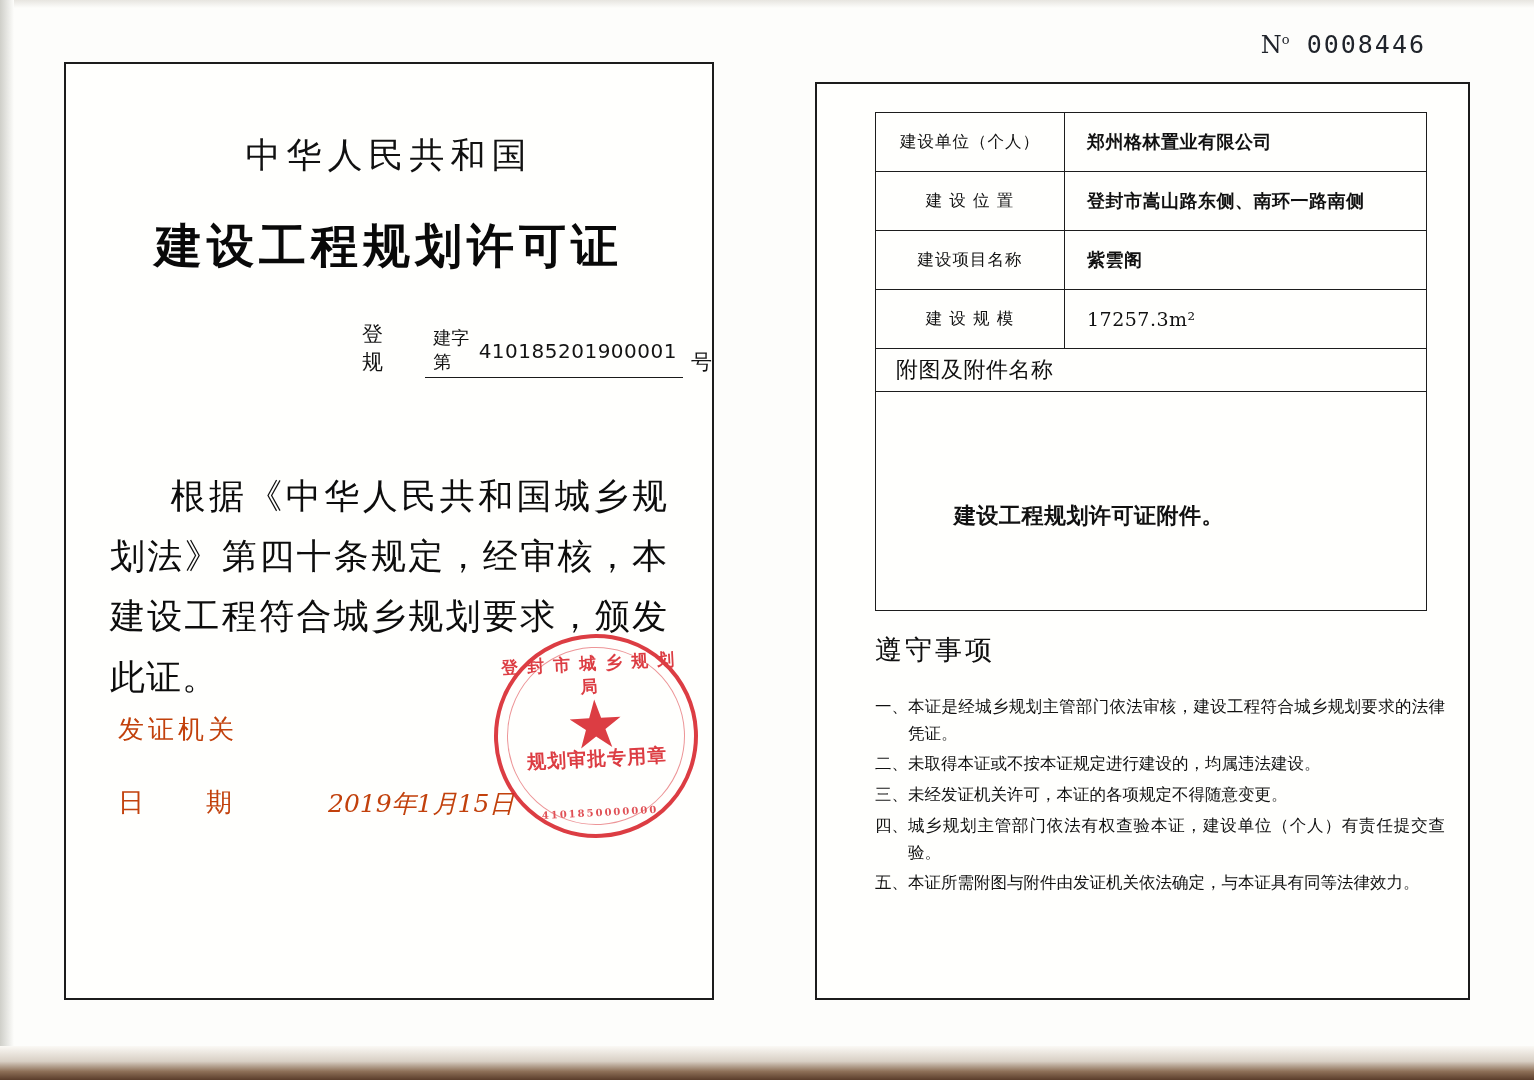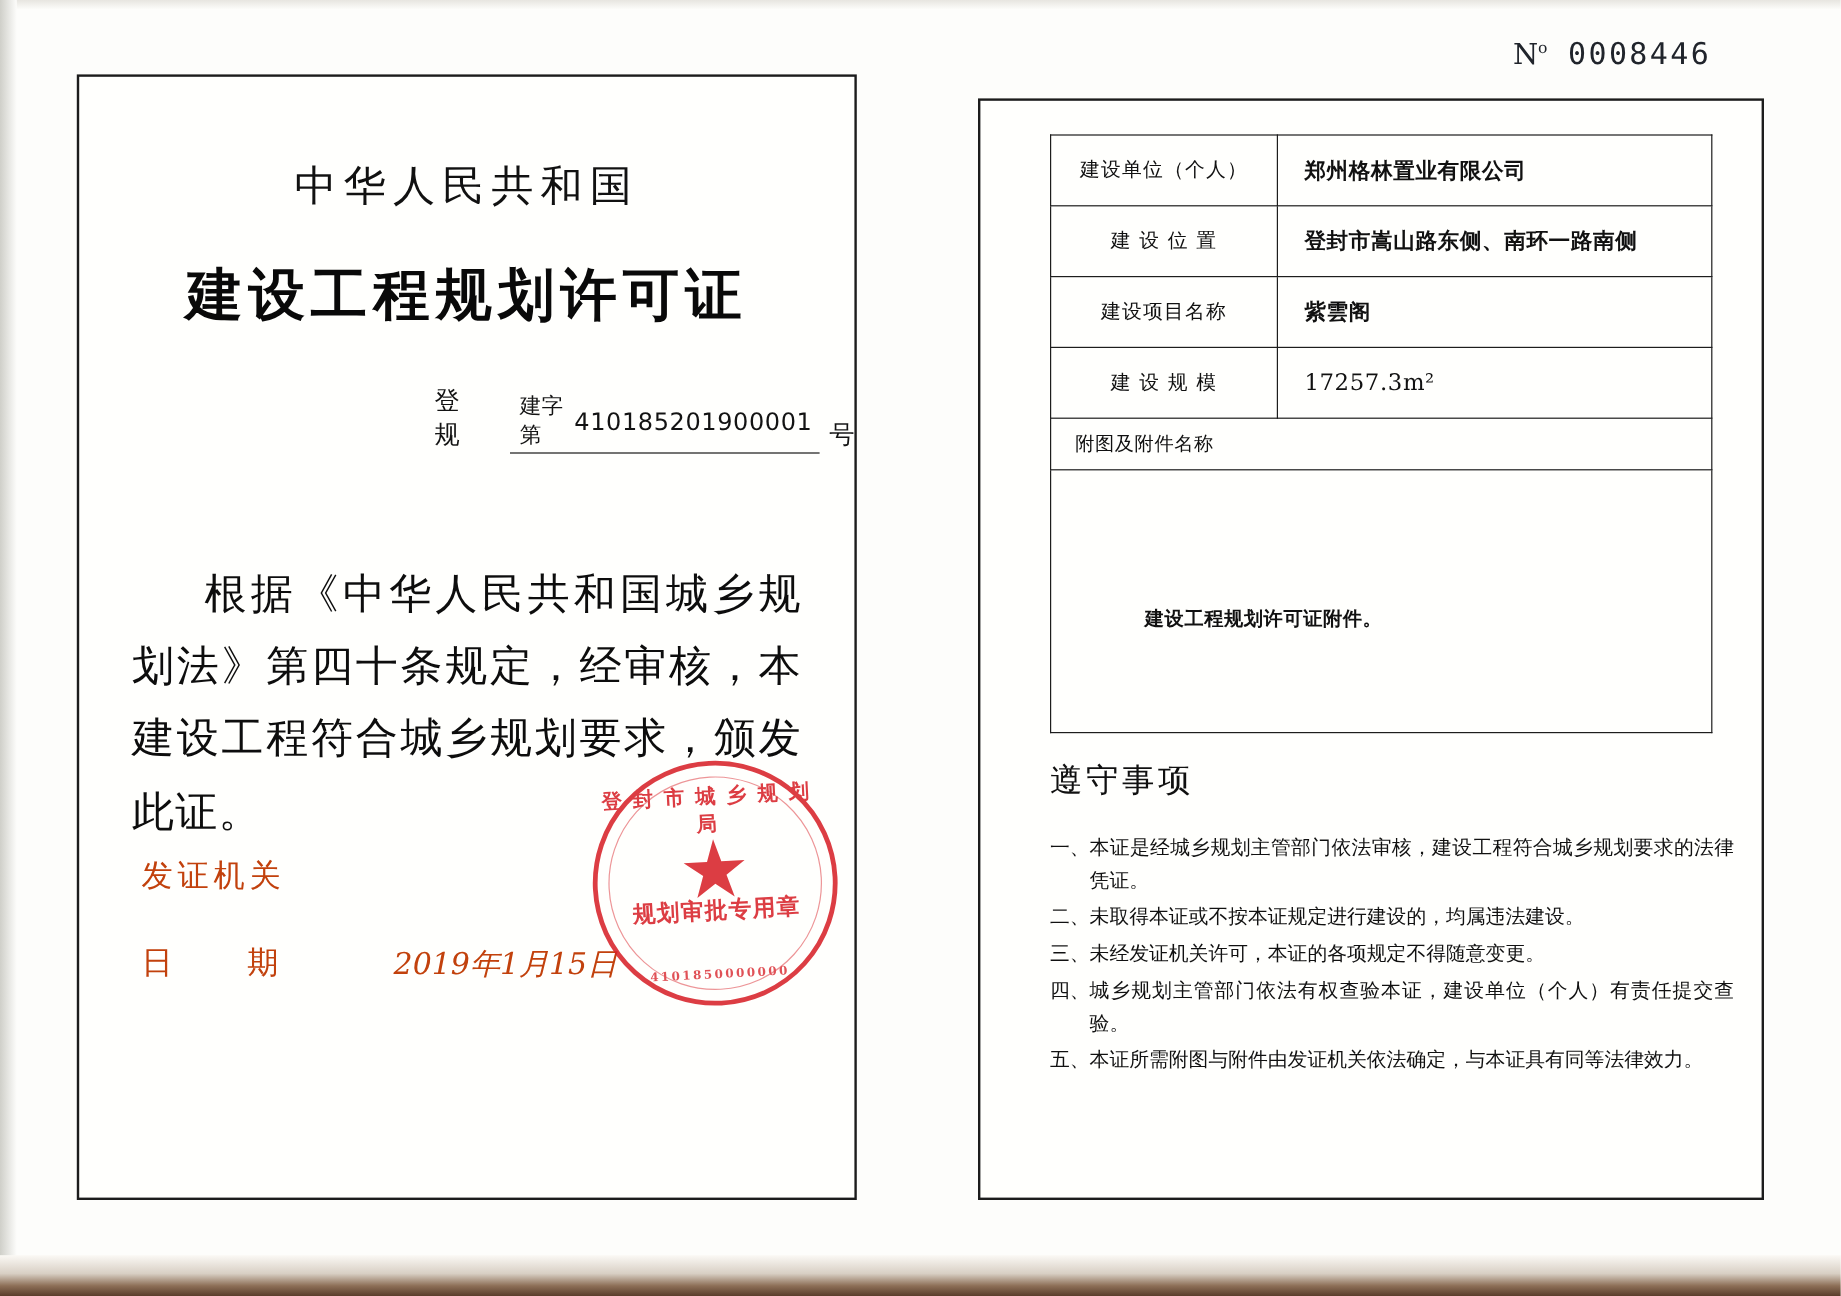--- a/index.html
+++ b/index.html
@@ -231,21 +231,21 @@
     left: 58px;
     top: 28px;
     width: 552px;
     border: 1.5px solid #1d1d1d;
     border-collapse: collapse;
     table-layout: fixed;
   }
   .info-table td {
     border: 1.5px solid #1d1d1d;
     height: 58px;
-    font-size: 16px;
+    font-size: 22px;
     color: #111;
     padding: 0 10px;
     vertical-align: middle;
   }
   .info-table td.key {
     width: 168px;
     text-align: center;
     letter-spacing: 1px;
     font-family: "DejaVu Sans", "Liberation Sans", sans-serif;
     font-size: 16.5px;

